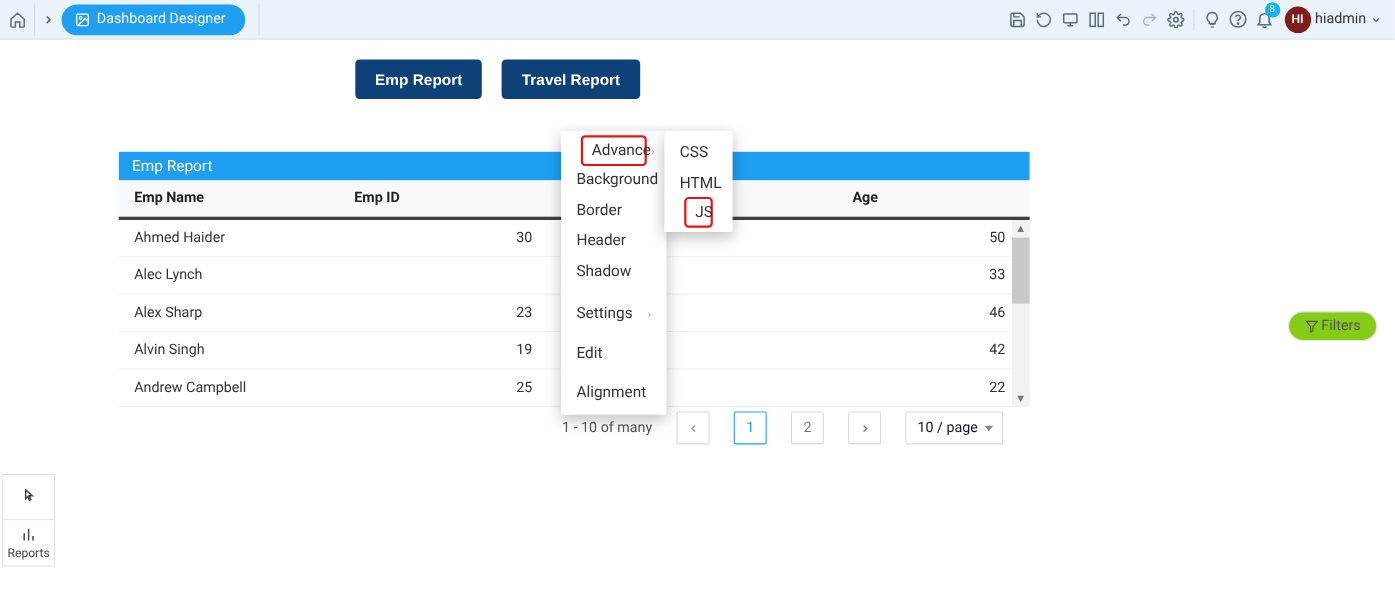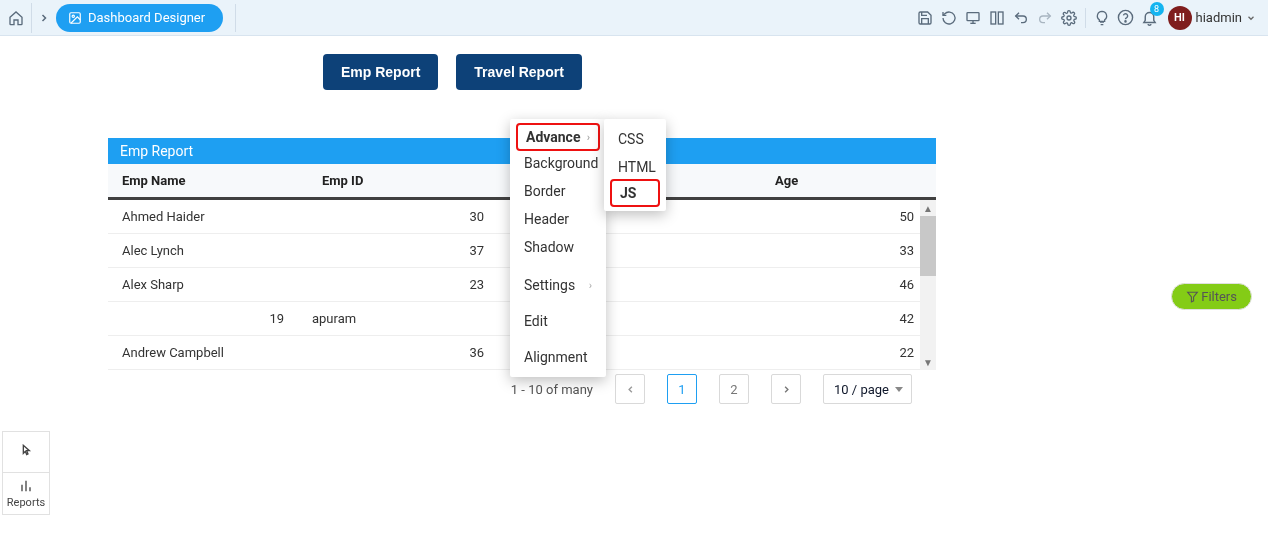--- a/index.html
+++ b/index.html
@@ -46,21 +46,21 @@
 .pg-btn.active { border-color: #1e9ff2; color: #1e9ff2; }
 .pg-select { border: 1px solid #d9d9d9; background: #fff; height: 30px; padding: 0 22px 0 10px; border-radius:2px; display:flex; align-items:center; gap:6px; cursor:pointer; color:#0f172a; position:relative;}
 .pg-select::after { content:""; position:absolute; right:8px; top:12px; border-left:4px solid transparent; border-right:4px solid transparent; border-top:5px solid #888;}
 
 .ctx-menu { position: absolute; background: #fff; box-shadow: 0 4px 14px rgba(0,0,0,0.25); border-radius: 2px; padding: 6px 0; z-index: 20; }
 .ctx1 { left: 510px; top: 119px; width: 96px; }
 .ctx2 { left: 604px; top: 119px; width: 62px; }
 .ctx-item { padding: 6px 14px; font-size: 14px; color: #333; cursor: pointer; display: flex; align-items:center; justify-content:space-between;}
 .arrow-r { color:#aaa; font-size: 11px;}
 .ctx-item.hl { }
-.red-box { border: 2px solid #e11; border-radius: 4px; margin: -2px 6px; padding: 4px 8px !important; font-weight: bold; }
+.red-box { border: 2px solid #e11; border-radius: 4px; margin: -2px 18px; padding: 4px 8px !important; }
 
 .side-tools { position: absolute; left: 2px; bottom: 28px; display: flex; flex-direction: column; }
 .st-btn { width: 48px; height: 42px; border: 1px solid #e1e1e1; background:#fff; display:flex; flex-direction:column; align-items:center; justify-content:center; font-size:11px; color:#444; cursor:pointer; gap:2px;}
 .st-btn + .st-btn { border-top: none; }
 
 .filters-pill { position:absolute; right:16px; top:283px; border:1px solid #e0e0e0; border-radius:16px; padding:5px 14px; display:flex; align-items:center; gap:2px; color:#555; font-size:13px; cursor:pointer; background:#84cc16;}
 
 svg { display:block; }
 </style>
 </head>
@@ -178,38 +178,38 @@
   </div>
   <div class="grid-body">
     <div class="g-row">
       <div class="gr-cell col-name">Ahmed Haider</div>
       <div class="gr-cell col-id">30</div>
       <div class="gr-cell col-mid"></div>
       <div class="gr-cell col-age">50</div>
     </div>
     <div class="g-row">
       <div class="gr-cell col-name">Alec Lynch</div>
-      <div class="gr-cell col-id">37</div>
       <div class="gr-cell col-mid"></div>
       <div class="gr-cell col-age">33</div>
     </div>
     <div class="g-row">
       <div class="gr-cell col-name">Alex Sharp</div>
       <div class="gr-cell col-id">23</div>
       <div class="gr-cell col-mid">ar</div>
       <div class="gr-cell col-age">46</div>
     </div>
     <div class="g-row">
+      <div class="gr-cell col-name">Alvin Singh</div>
       <div class="gr-cell col-id">19</div>
       <div class="gr-cell col-mid">apuram</div>
       <div class="gr-cell col-age">42</div>
     </div>
     <div class="g-row">
       <div class="gr-cell col-name">Andrew Campbell</div>
-      <div class="gr-cell col-id">36</div>
+      <div class="gr-cell col-id">25</div>
       <div class="gr-cell col-mid"></div>
       <div class="gr-cell col-age">22</div>
     </div>
     <div class="scroll-track"></div>
     <div class="scroll-arrow sa-up">▲</div>
     <div class="scroll-thumb" style="top:16px;height:60px;"></div>
     <div class="scroll-arrow sa-dn">▼</div>
   </div>
 </div>
 

